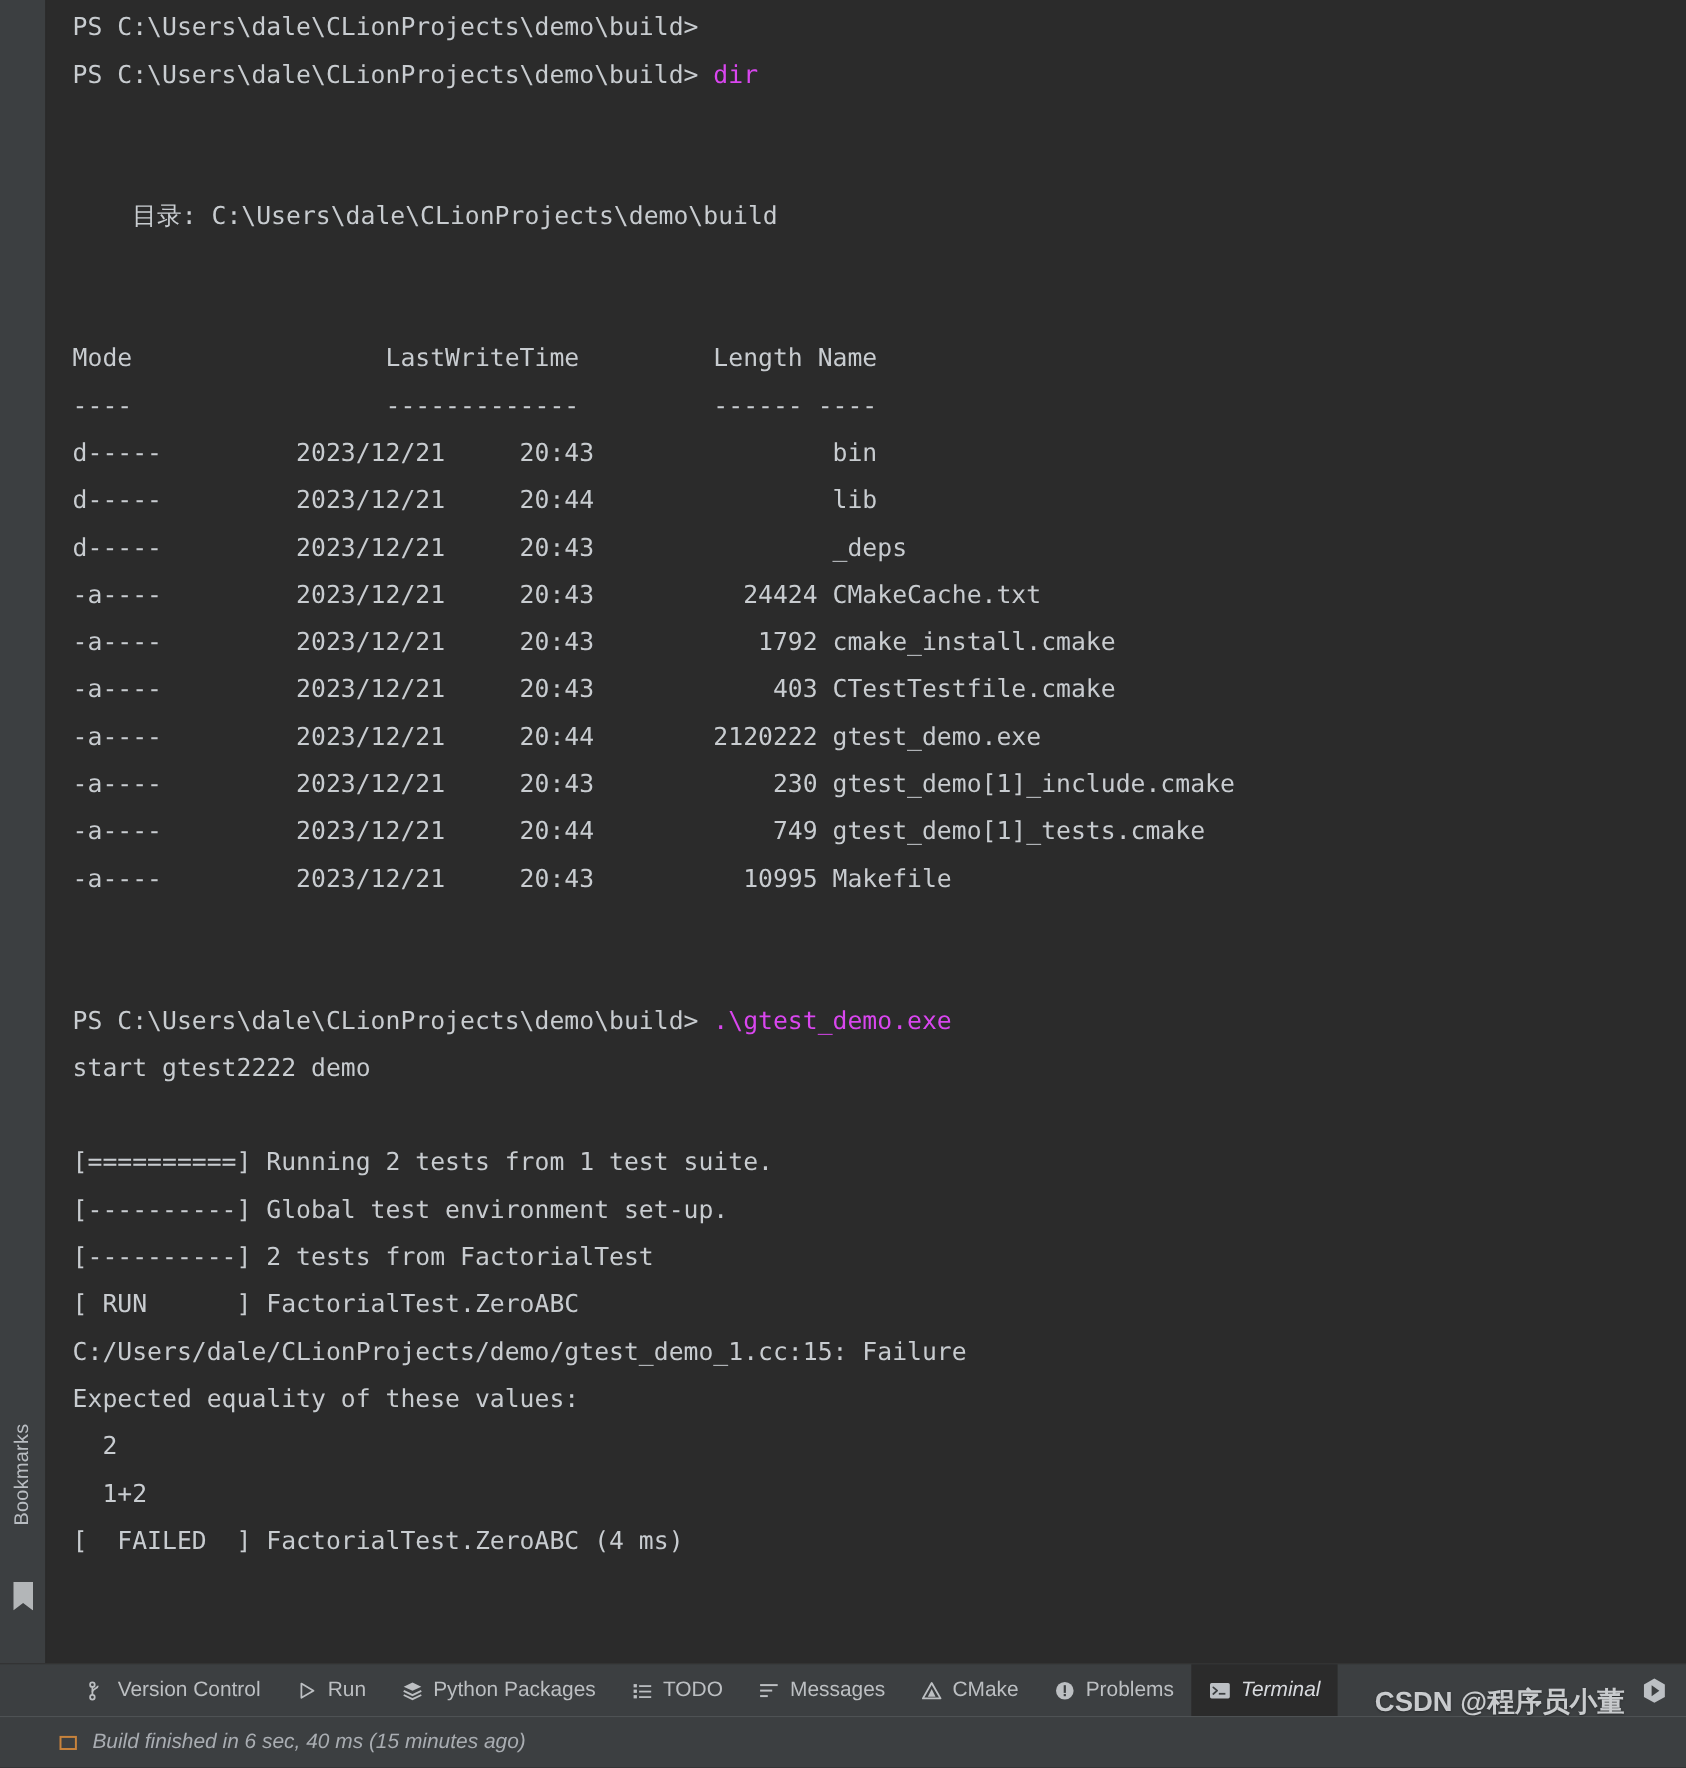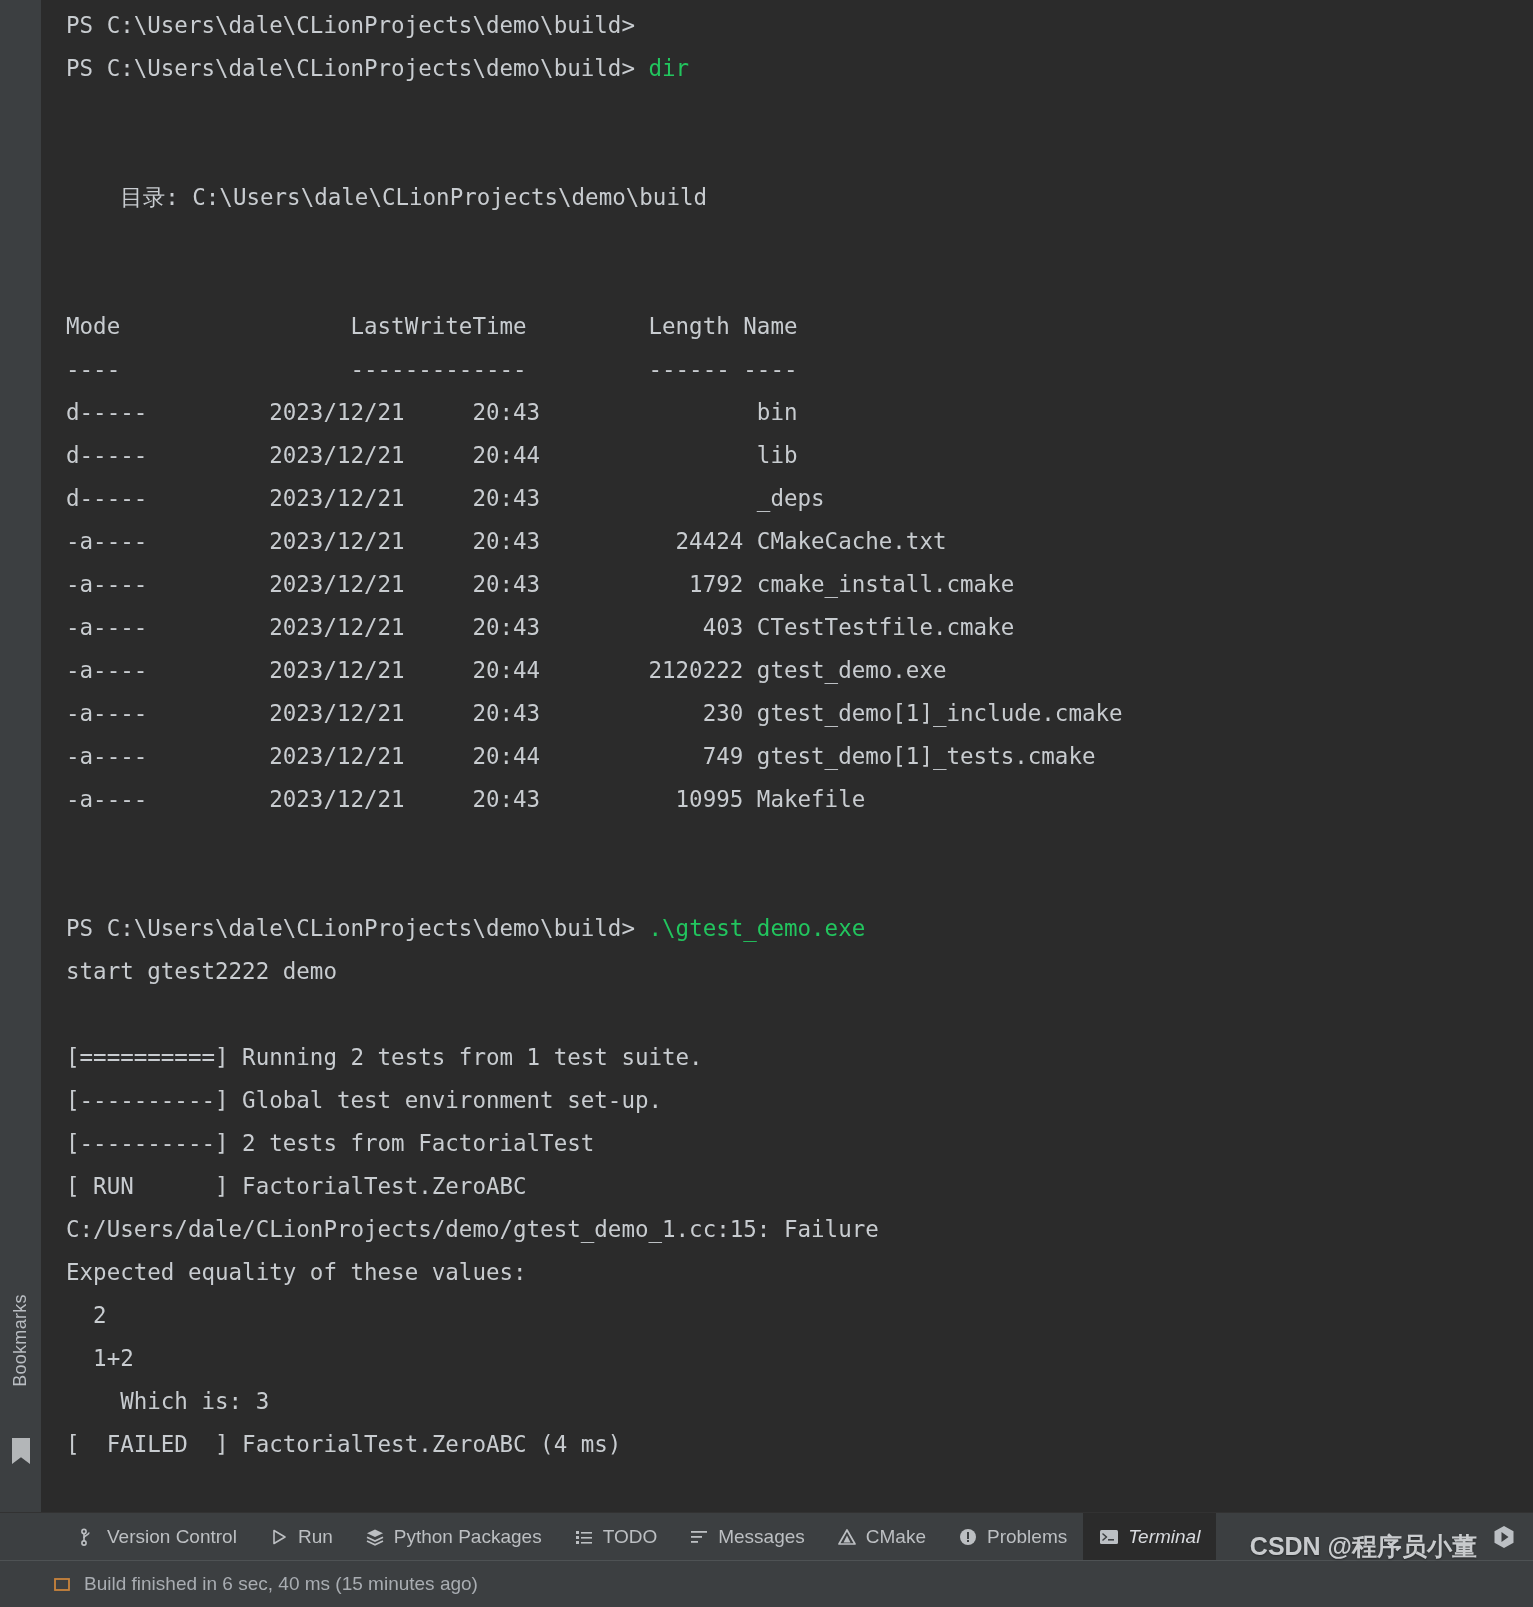--- a/index.html
+++ b/index.html
@@ -82,21 +82,21 @@
   }
   .term-line {
     font-family: "DejaVu Sans Mono", "Liberation Mono", monospace;
     font-size: 22.5px;
     line-height: 43px;
     color: #c8ccd0;
     white-space: pre;
     letter-spacing: 0px;
   }
   .term-line.blank { color: transparent; }
-  .cmd { color: #22c55e; }
+  .cmd { color: #d946ef; }
   .prompt { color: #c8ccd0; }
 
   
   .toolbar {
     height: 47px;
     background: #3c3f41;
     border-top: 1px solid #323232;
     display: flex;
     align-items: center;
     position: relative;
@@ -139,20 +139,21 @@
   
   .statusbar {
     height: 46px;
     background: #3c3f41;
     border-top: 1px solid #4e5254;
     display: flex;
     align-items: center;
     gap: 12px;
     padding-left: 52px;
     overflow: hidden;
+    font-style: italic;
   }
   .status-text {
     font-family: "Liberation Sans", sans-serif;
     font-size: 19px;
     color: #a9adb2;
     white-space: nowrap;
   }
 
   
   .watermark {
@@ -210,21 +211,20 @@
         <div class="term-line">start gtest2222 demo</div>
         <div class="term-line blank">&nbsp;</div>
         <div class="term-line">[==========] Running 2 tests from 1 test suite.</div>
         <div class="term-line">[----------] Global test environment set-up.</div>
         <div class="term-line">[----------] 2 tests from FactorialTest</div>
         <div class="term-line">[ RUN      ] FactorialTest.ZeroABC</div>
         <div class="term-line">C:/Users/dale/CLionProjects/demo/gtest_demo_1.cc:15: Failure</div>
         <div class="term-line">Expected equality of these values:</div>
         <div class="term-line">  2</div>
         <div class="term-line">  1+2</div>
-        <div class="term-line">    Which is: 3</div>
         <div class="term-line">[  FAILED  ] FactorialTest.ZeroABC (4 ms)</div>
       </div>
 
   </div>
 
   <div class="toolbar" id="toolbar">
     <div class="toolbar-spacer-left"></div>
   <div class="tool-btn">
         <span class="tool-icon">
           <svg width="20" height="20" viewBox="0 0 20 20">

